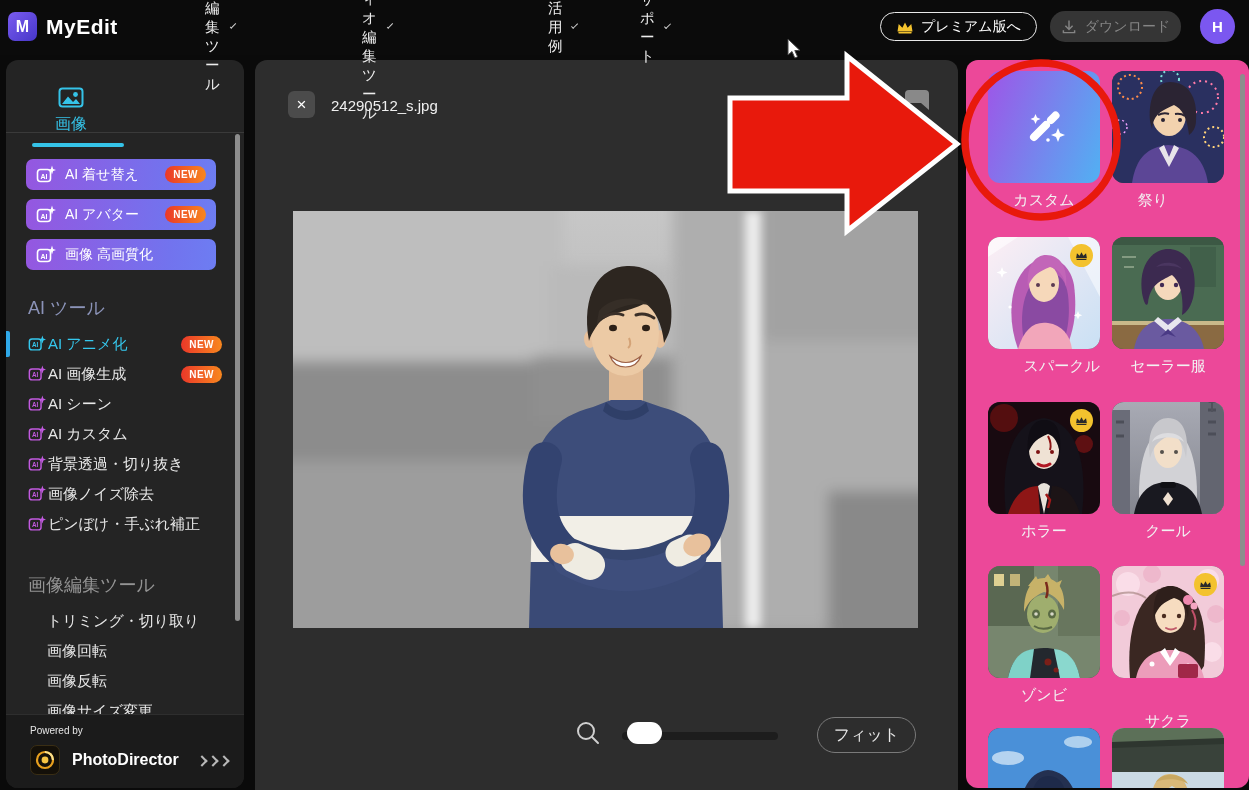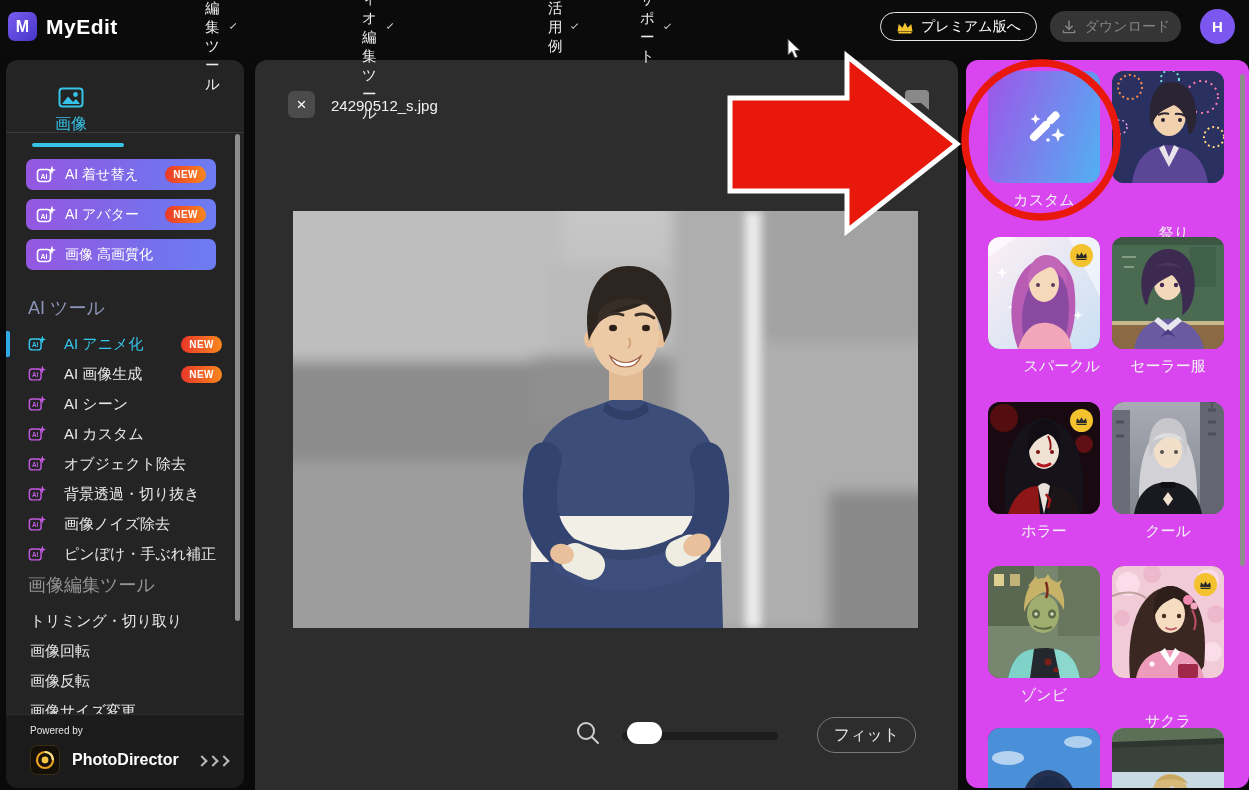--- a/index.html
+++ b/index.html
@@ -50,27 +50,27 @@
 
   .new-badge { margin-left:auto; background:linear-gradient(90deg,#ea3829,#f8871e); color:#fff;
                font-size:10px; font-weight:bold; padding:3px 8px; border-radius:9px; letter-spacing:.5px; }
   .new-badge:empty { display:none; }
 
   .side-section { position:absolute; left:0; width:100%; }
   .ai-section { top:236px; } .edit-section { top:513px; }
   .section-title { padding-left:22px; font-size:18px; margin-bottom:9px; }
   .ai-section .section-title { color:#8b93b8; }
   .edit-section .section-title { color:#949494; }
-  .side-item { position:relative; height:30px; display:flex; align-items:center; gap:18px;
+  .side-item { position:relative; height:30px; display:flex; align-items:center; gap:2px;
                padding-left:22px; padding-right:14px; font-size:15px; color:#e9e9e9; cursor:pointer; }
   .side-item .new-badge { margin-right:8px; }
   .side-item.active { color:#35c8ee; }
   .side-item.active::before { content:""; position:absolute; left:0; top:2px; width:4px; height:26px;
                background:#2fa8e8; border-radius:0 2px 2px 0; }
-  .edit-section .side-item { padding-left:24px; }
+  .edit-section .side-item { padding-left:41px; }
 
   .powered { position:absolute; left:0; bottom:0; width:100%; height:74px; background:#1b1b1b;
              border-top:1px solid #2e2e2e; }
   .powered-label { position:absolute; left:24px; top:10px; color:#e5e5e5; font-size:10px; }
   .pd-logo { position:absolute; left:24px; top:30px; width:30px; height:30px; border-radius:7px;
              background:#141009; border:1px solid #3a2e14; display:flex; align-items:center; justify-content:center; }
   .pd-name { position:absolute; left:66px; top:36px; color:#fff; font-size:16px; font-weight:bold; }
   .pd-chevs { position:absolute; left:192px; top:42px; display:flex; gap:3px; }
   .pd-chevs i { width:8px; height:8px; border-right:2px solid #b9b9b9; border-top:2px solid #b9b9b9;
                 transform:rotate(45deg); display:block; }
@@ -90,21 +90,21 @@
 
   .zoom-glass { position:absolute; left:320px; top:660px; }
   .slider { position:absolute; left:367px; top:672px; width:156px; height:8px; border-radius:4px;
             background:#1d1d1d; cursor:pointer; }
   .slider-handle { position:absolute; left:372px; top:662px; width:35px; height:22px; border-radius:11px;
                    background:#fff; cursor:grab; }
   .fit-btn { position:absolute; left:562px; top:657px; width:99px; height:36px; border-radius:18px;
              background:transparent; border:1px solid #7a7a7a; color:#e9e9e9; font-size:16px; cursor:pointer; }
 
   
-  .styles-panel { position:absolute; left:966px; top:60px; width:283px; height:728px; background:#d946ef;
+  .styles-panel { position:absolute; left:966px; top:60px; width:283px; height:728px; background:#ec4899;
                   border-radius:12px; z-index:3; overflow:hidden; }
   .tile { position:absolute; width:112px; height:112px; border-radius:12px; overflow:hidden; cursor:pointer; background:#444; }
   .tile svg { display:block; }
   .tile-custom { background:linear-gradient(110deg,#9a5ae8 5%,#55acf2 95%); display:flex; align-items:center; justify-content:center; }
   .tile-label { position:absolute; width:112px; text-align:center; color:#f2f2f2; font-size:15px; }
   .crown-badge { position:absolute; right:7px; top:7px; width:23px; height:23px; border-radius:50%;
                  background:#f3c22e; display:flex; align-items:center; justify-content:center; }
 
   
   .annot { position:absolute; z-index:90; pointer-events:none; }
@@ -227,29 +227,20 @@
         <span>AI シーン</span>
 
       </div>
       <div class="side-item">
         <svg width="18" height="18" viewBox="0 0 20 20" style="color:#c25ae0">
           <rect x="1.5" y="4.5" width="13" height="12" rx="3" fill="none" stroke="currentColor" stroke-width="1.6"></rect>
           <text x="8" y="13.8" font-size="7" font-weight="bold" fill="currentColor" text-anchor="middle">AI</text>
           <path d="M16 0.5 L17.1 3.9 L20 5 L17.1 6.1 L16 9.5 L14.9 6.1 L12 5 L14.9 3.9 Z" fill="currentColor"></path>
         </svg>
         <span>AI カスタム</span>
-
-      </div>
-      <div class="side-item">
-        <svg width="18" height="18" viewBox="0 0 20 20" style="color:#c25ae0">
-          <rect x="1.5" y="4.5" width="13" height="12" rx="3" fill="none" stroke="currentColor" stroke-width="1.6"></rect>
-          <text x="8" y="13.8" font-size="7" font-weight="bold" fill="currentColor" text-anchor="middle">AI</text>
-          <path d="M16 0.5 L17.1 3.9 L20 5 L17.1 6.1 L16 9.5 L14.9 6.1 L12 5 L14.9 3.9 Z" fill="currentColor"></path>
-        </svg>
-        <span>オブジェクト除去</span>
 
       </div>
       <div class="side-item">
         <svg width="18" height="18" viewBox="0 0 20 20" style="color:#c25ae0">
           <rect x="1.5" y="4.5" width="13" height="12" rx="3" fill="none" stroke="currentColor" stroke-width="1.6"></rect>
           <text x="8" y="13.8" font-size="7" font-weight="bold" fill="currentColor" text-anchor="middle">AI</text>
           <path d="M16 0.5 L17.1 3.9 L20 5 L17.1 6.1 L16 9.5 L14.9 6.1 L12 5 L14.9 3.9 Z" fill="currentColor"></path>
         </svg>
         <span>背景透過・切り抜き</span>
 
@@ -416,21 +407,21 @@
         <path d="M20,112 C24,86 36,76 56,74 C80,76 92,88 96,112 Z" fill="#5c4696"></path>
         <path d="M47,77 L57,96 L67,77 L62,74 L57,86 L52,74 Z" fill="#e8e4ea"></path>
         <ellipse cx="57" cy="44" rx="17" ry="21" fill="#f2d2ae"></ellipse>
         <path d="M38,50 C36,24 46,11 58,11 C76,11 86,26 84,50 C84,57 80,62 77,64 C75,46 70,38 62,34 C50,40 42,42 40,58 Z" fill="#2b2433"></path>
         <path d="M46,44 q6,-3 11,-1" stroke="#2b2433" stroke-width="2" fill="none"></path>
         <path d="M63,43 q6,-1 10,2" stroke="#2b2433" stroke-width="2" fill="none"></path>
         <circle cx="51" cy="49" r="2" fill="#2b2433"></circle>
           <circle cx="68" cy="49" r="2" fill="#2b2433"></circle>
       </svg>
     </div>
-    <div class="tile-label" style="left:152px; top:131px;margin-top:33px;">祭り</div>
+    <div class="tile-label" style="left:131px; top:131px;">祭り</div>
 
     <div class="tile" style="left:22px; top:177px;">
       <svg width="112" height="112" viewBox="0 0 112 112">
         <defs>
             <linearGradient id="spk" x1="0" y1="0" x2="1" y2="1">
           <stop offset="0" stop-color="#fdeef4"></stop>
               <stop offset="1" stop-color="#c9e0f4"></stop>
             </linearGradient>
           </defs>
         <rect width="112" height="112" fill="url(#spk)"></rect>

